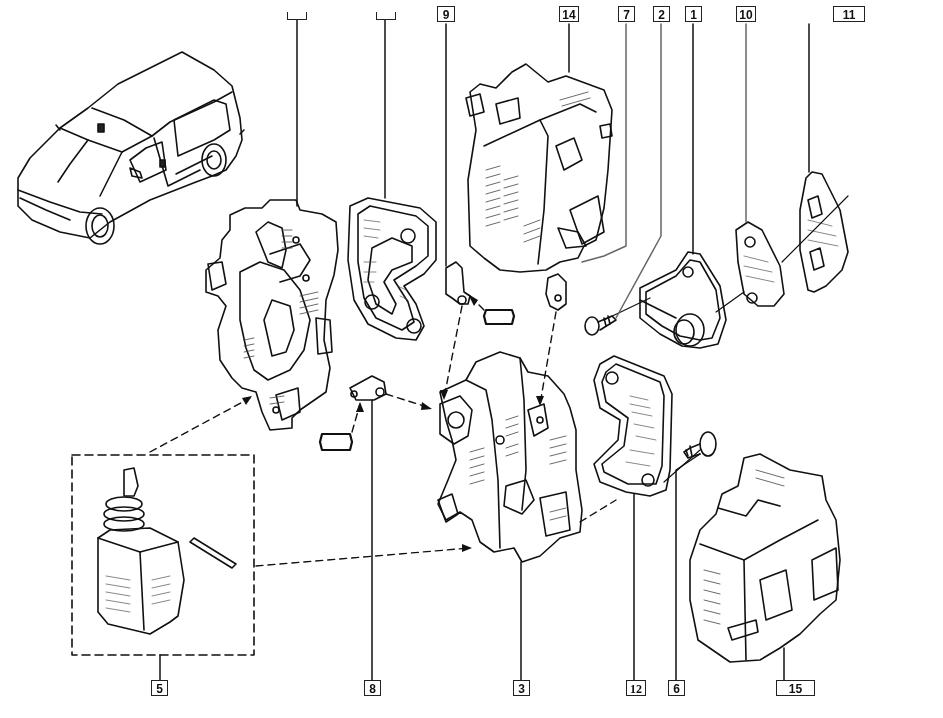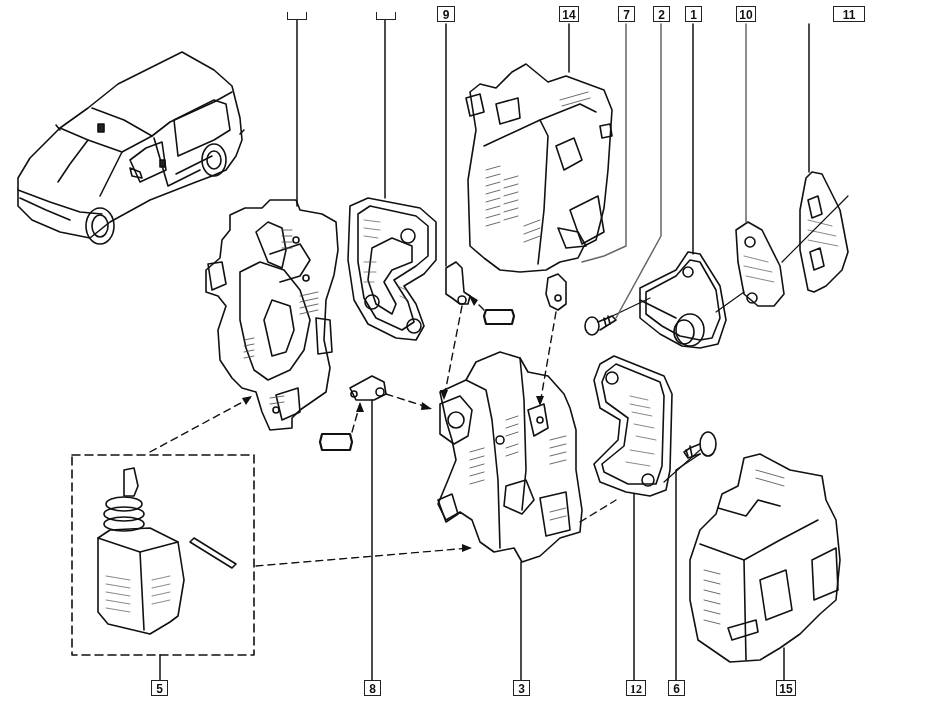--- a/index.html
+++ b/index.html
@@ -258,13 +258,13 @@
 <div class="callout" style="left:653px; top:6px; width:17px;">2</div>
 <div class="callout" style="left:685px; top:6px; width:17px;">1</div>
 <div class="callout" style="left:736px; top:6px; width:20px;">10</div>
 <div class="callout" style="left:799px; top:6px; width:32px;margin-left:34px;">11</div>
 
 <div class="callout" style="left:151px; top:680px; width:17px;">5</div>
 <div class="callout" style="left:364px; top:680px; width:17px;">8</div>
 <div class="callout" style="left:513px; top:680px; width:17px;">3</div>
 <div class="callout" style="left:626px; top:680px; width:20px;font-family:Liberation Serif, serif;">12</div>
 <div class="callout" style="left:668px; top:680px; width:17px;">6</div>
-<div class="callout" style="left:776px; top:680px; width:20px;">15</div>
+<div class="callout" style="left:776px; top:680px; width:39px;">15</div>
 
 </body></html>

